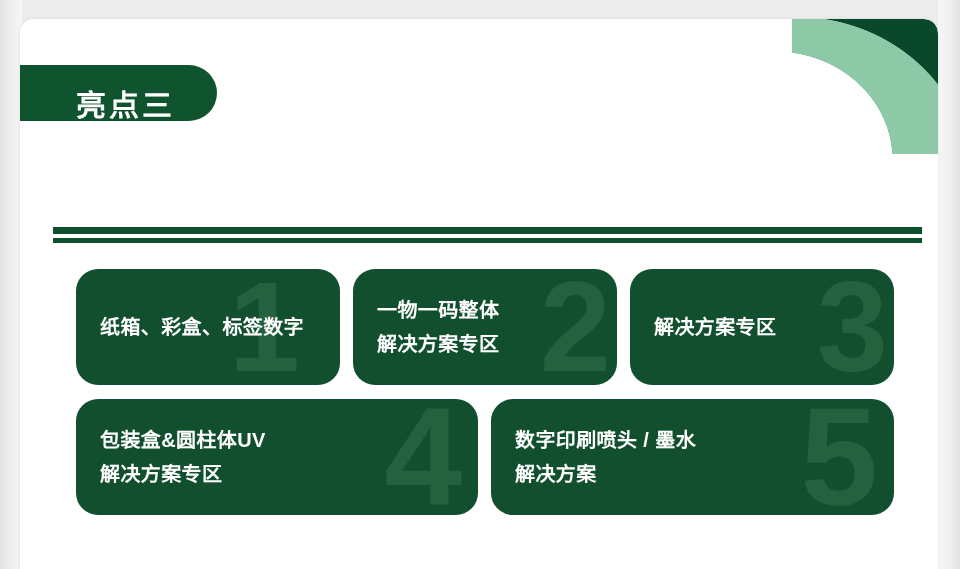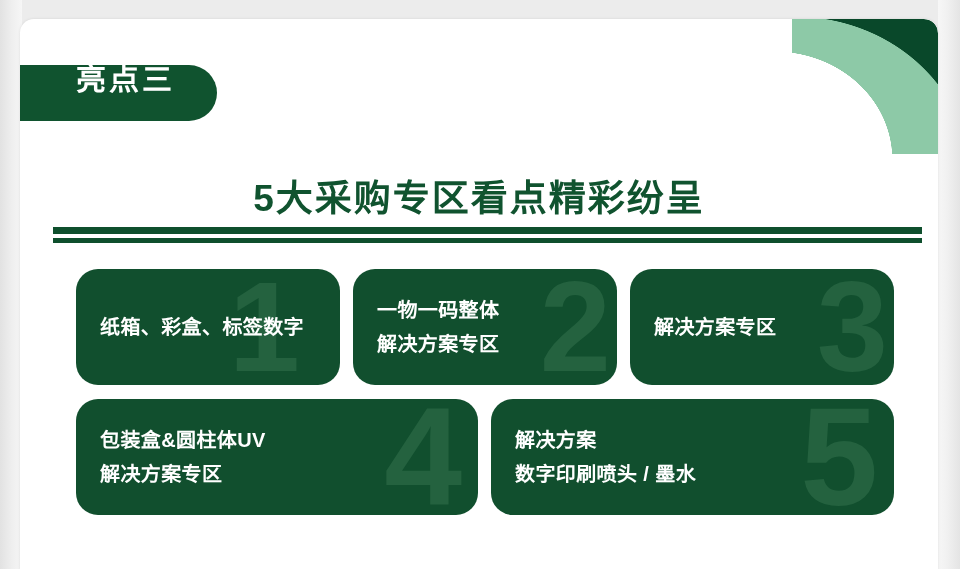--- a/index.html
+++ b/index.html
@@ -91,21 +91,21 @@
   }
 
   
   .badge {
     position: absolute;
     left: 0;
     top: 46px;
     height: 56px;
     padding: 0 42px 0 56px;
     display: flex;
-    align-items: flex-start;
+    align-items: flex-end;
     background: #10532f;
     border-radius: 0 28px 28px 0;
     box-sizing: border-box;
   }
   .badge-text {
     color: #ffffff;
     font-size: 30px;
     font-weight: 700;
     letter-spacing: 3px;
     line-height: 1;
@@ -219,21 +219,20 @@
 
     <div class="corner-deco">
       <div class="corner-dark"></div>
       <div class="corner-light"></div>
     </div>
 
     <div class="badge">
       <span class="badge-text">亮点三</span>
     </div>
 
-    <h1 class="headline">5大采购专区看点精彩纷呈</h1>
 
     <div class="rule">
       <div class="line-thick"></div>
       <div class="line-gap"></div>
       <div class="line-thin"></div>
     </div>
 
     <div class="cards">
 
       <div class="card-row">
@@ -259,22 +258,22 @@
       <div class="card-row">
 
         <div class="card w-4">
           <span class="card-num">4</span>
           <span class="card-line">包装盒&amp;圆柱体UV</span>
           <span class="card-line">解决方案专区</span>
         </div>
 
         <div class="card w-5">
           <span class="card-num">5</span>
+          <span class="card-line">数字印刷喷头 / 墨水</span>
           <span class="card-line">解决方案</span>
-          <span class="card-line">数字印刷喷头 / 墨水</span>
         </div>
 
       </div>
 
     </div>
 
   </div>
 </div>
 
 </body></html>

